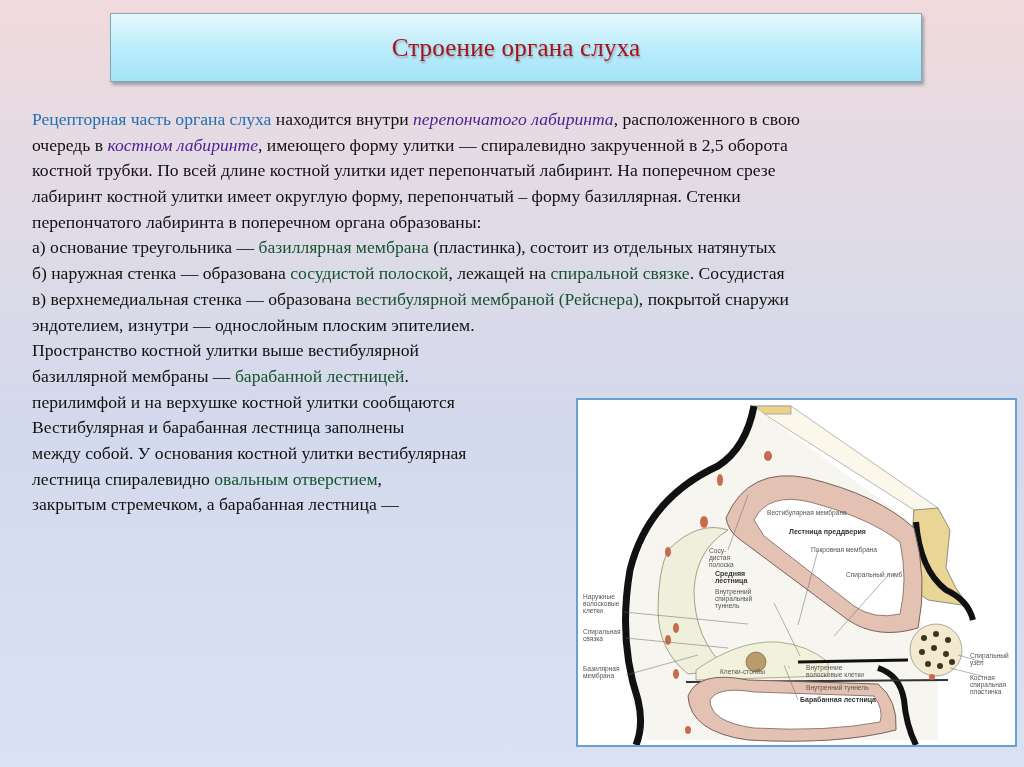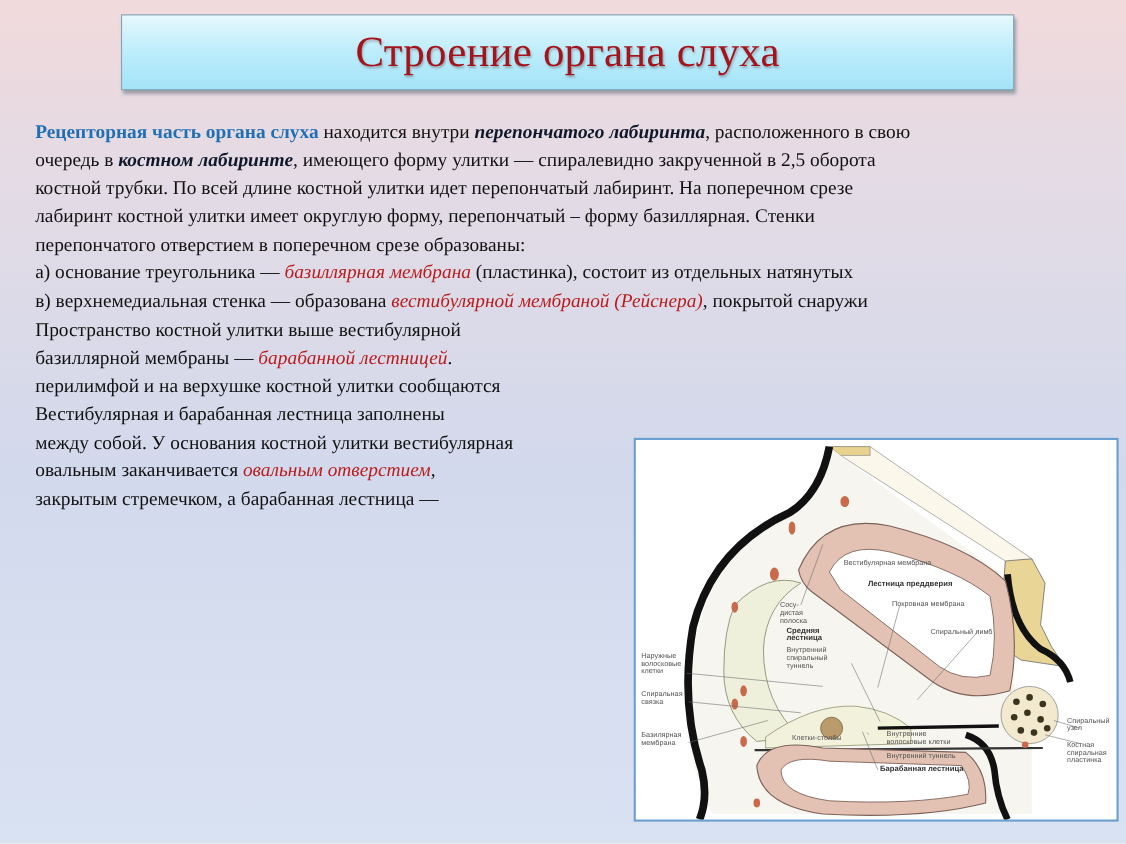--- a/index.html
+++ b/index.html
@@ -9,31 +9,31 @@
       font-family: "Liberation Serif", "DejaVu Serif", serif;
     }
     .title-box {
       position: absolute; left: 110px; top: 13px; width: 810px; height: 67px;
       background: linear-gradient(180deg, #e6f8fd 0%, #bcedfb 50%, #a3e3f8 100%);
       border: 1px solid #7fa7b4;
       box-shadow: 2px 3px 3px rgba(90,110,120,0.55);
       display: flex; align-items: center; justify-content: center;
     }
     .title-text {
-      color: #a5131b; font-size: 39px; letter-spacing: 0.2px;
+      color: #a5131b; font-size: 25px; letter-spacing: 0.2px;
       text-shadow: 1px 2px 2px rgba(80,40,40,0.35);
     }
     .text-block {
       position: absolute; left: 32px; top: 107px; width: 960px;
       font-size: 17.6px; line-height: 25.7px; color: #111;
     }
     .line { white-space: nowrap; display: block; height: 25.7px; }
-    .b-blue { color: #1f6fb4; font-weight: bold; }
-    .i-blue { color: #0f172a; font-style: italic; font-weight: bold; }
-    .i-red { color: #b91c1c; font-style: italic; }
+    .b-blue { color: #1f6fb4; font-weight: normal; }
+    .i-blue { color: #4c1d95; font-style: italic; }
+    .i-red { color: #14532d; }
     .figure {
       position: absolute; left: 576px; top: 398px; width: 441px; height: 349px;
       background: #ffffff; border: 2px solid #6a9fcf; box-sizing: border-box;
       overflow: hidden;
     }
     .figure svg { position: absolute; left: 0; top: 0; }
     .lbl {
       position: absolute; font-family: "Liberation Sans", "DejaVu Sans", sans-serif;
       font-size: 6.6px; line-height: 7.2px; color: #555; white-space: pre-line;
     }
@@ -44,29 +44,31 @@
 
 <div class="title-box">
   <span class="title-text">Строение органа слуха</span>
 </div>
 
 <div class="text-block" id="body-text">
     <span class="line"><span class="b-blue">Рецепторная часть органа слуха</span><span> находится внутри </span><span class="i-blue">перепончатого лабиринта</span><span>, расположенного в свою</span></span>
     <span class="line"><span>очередь в </span><span class="i-blue">костном лабиринте</span><span>, имеющего форму улитки — спиралевидно закрученной в 2,5 оборота</span></span>
     <span class="line"><span>костной трубки. По всей длине костной улитки идет перепончатый лабиринт. На поперечном срезе</span></span>
     <span class="line"><span>лабиринт костной улитки имеет округлую форму, перепончатый – форму базиллярная. Стенки</span></span>
-    <span class="line"><span>перепончатого отверстием в поперечном срезе образованы:</span></span>
+    <span class="line"><span>перепончатого лабиринта в поперечном органа образованы:</span></span>
     <span class="line"><span>а) основание треугольника — </span><span class="i-red">базиллярная мембрана</span><span> (пластинка), состоит из отдельных натянутых</span></span>
+    <span class="line"><span>б) наружная стенка — образована </span><span class="i-red">сосудистой полоской</span><span>, лежащей на </span><span class="i-red">спиральной связке</span><span>. Сосудистая</span></span>
     <span class="line"><span>в) верхнемедиальная стенка — образована </span><span class="i-red">вестибулярной мембраной (Рейснера)</span><span>, покрытой снаружи</span></span>
+    <span class="line"><span>эндотелием, изнутри — однослойным плоским эпителием.</span></span>
     <span class="line"><span>Пространство костной улитки выше вестибулярной</span></span>
     <span class="line"><span>базиллярной мембраны — </span><span class="i-red">барабанной лестницей</span><span>.</span></span>
     <span class="line"><span>перилимфой и на верхушке костной улитки сообщаются</span></span>
     <span class="line"><span>Вестибулярная и барабанная лестница заполнены</span></span>
     <span class="line"><span>между собой. У основания костной улитки вестибулярная</span></span>
-    <span class="line"><span>овальным заканчивается </span><span class="i-red">овальным отверстием</span><span>,</span></span>
+    <span class="line"><span>лестница спиралевидно </span><span class="i-red">овальным отверстием</span><span>,</span></span>
     <span class="line"><span>закрытым стремечком, а барабанная лестница —</span></span>
   </div>
 
 <div class="figure">
   <svg width="441" height="349" viewBox="0 0 441 349">
 
     <path d="M176 6 L213 6 L360 108 L360 118 L336 122 L336 110 L186 14 Z" fill="#fbf7ea" stroke="#999" stroke-width="0.7"></path>
     <path d="M176 6 L213 6 L213 14 L186 14 Z" fill="#e8d28d" stroke="#888" stroke-width="0.6"></path>
     <path d="M336 110 L360 108 L372 130 L368 168 L378 188 L390 206 L350 200 L330 186 Z" fill="#e9d596" stroke="#666" stroke-width="0.7"></path>
 

